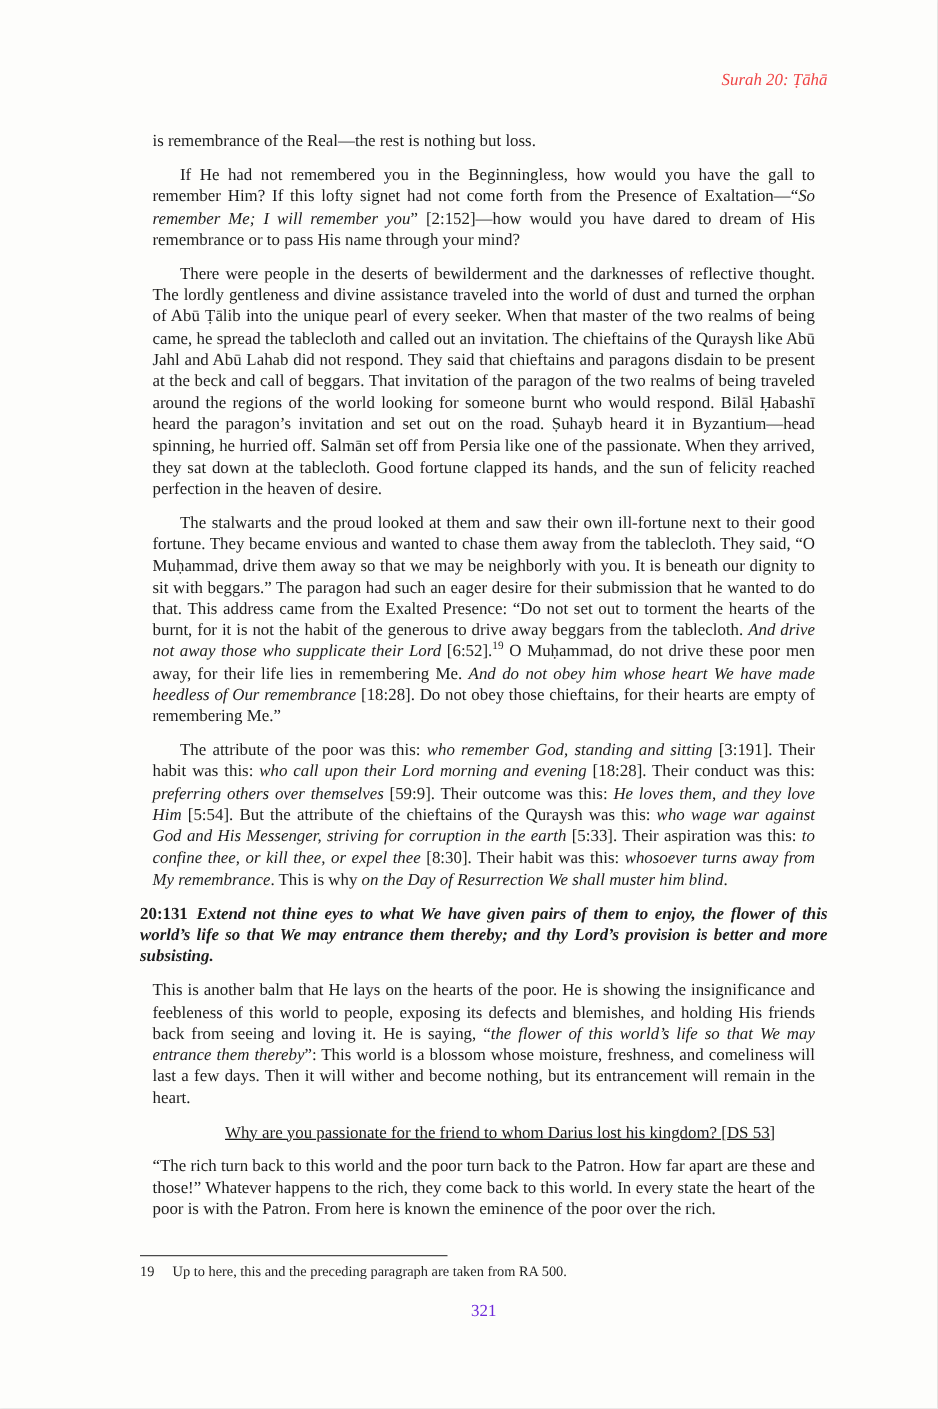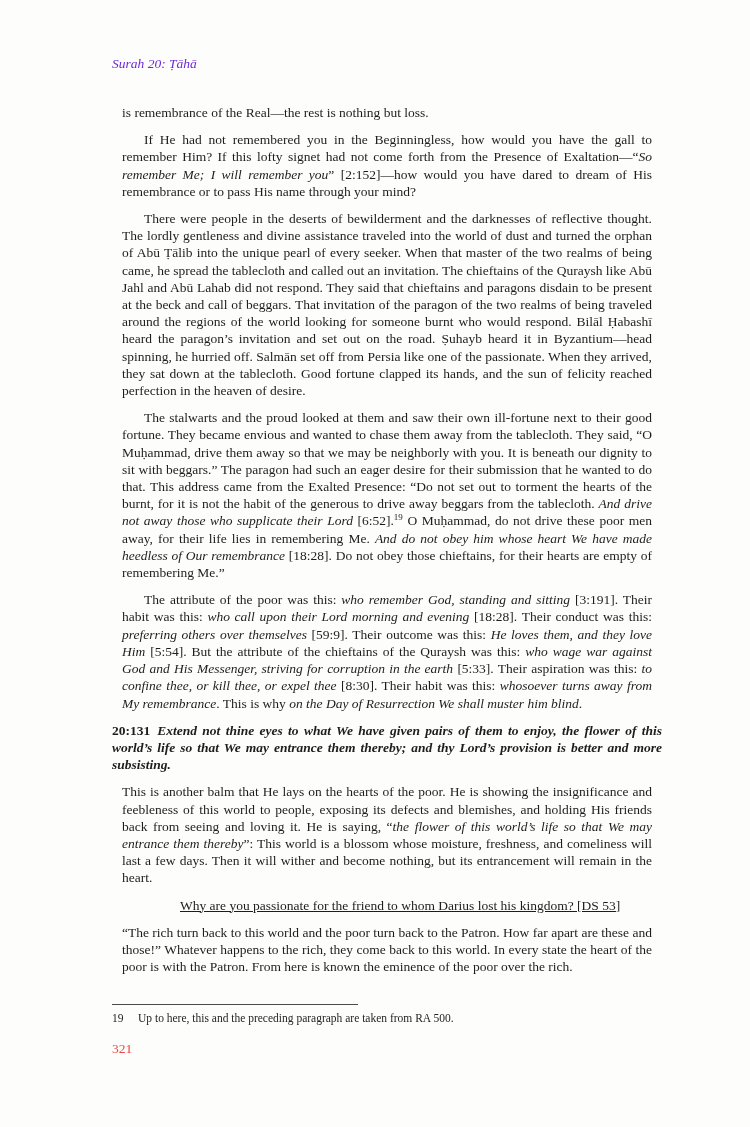--- a/index.html
+++ b/index.html
@@ -8,22 +8,22 @@
     width:750px; height:1127px;
     margin:0 auto;
     background:#fdfdfb;
     color:#1d1d1d;
     font-family:"Liberation Serif", serif;
     overflow:hidden;
     box-shadow:0 0 4px rgba(0,0,0,.25);
   }
   .running-head {
     position:absolute; top:56px; left:112px; width:550px;
-    text-align:left; font-style:italic; font-size:13.5px;
-    color:#6d28d9;
+    text-align:right; font-style:italic; font-size:13.5px;
+    color:#ef4444;
   }
   .text-body {
     position:absolute; top:94px; left:112px; width:550px;
     font-size:13.5px; line-height:17.2px;
     text-align:justify;
   }
   .text-body p { margin:10px; }
   p.para.indent { text-indent:22px; }
   p.verse { margin:9px 0; text-align:justify; }
   p.verse > b:first-child { margin-right:7px; }
@@ -34,21 +34,21 @@
   .footnote-area {
     position:absolute; left:112px; top:1004px; width:550px;
     font-size:11.5px; line-height:14.5px; color:#242424;
   }
   .footnote-rule { width:246px; height:0; border-top:1.2px solid #4a4a4a; margin-bottom:6px; }
   .footnote-line { display:flex; }
   .fn-num { width:26px; flex:0 0 26px; }
   .fn-text { flex:1; }
   .page-number {
     position:absolute; top:1041px; left:112px; width:550px;
-    text-align:left; font-size:13.5px; color:#ef4444;
+    text-align:center; font-size:13.5px; color:#6d28d9;
   }
 </style>
 </head>
 <body>
 
 <div class="page">
 
   <div class="running-head">Surah 20: Ṭāhā</div>
 
   <div class="text-body">

